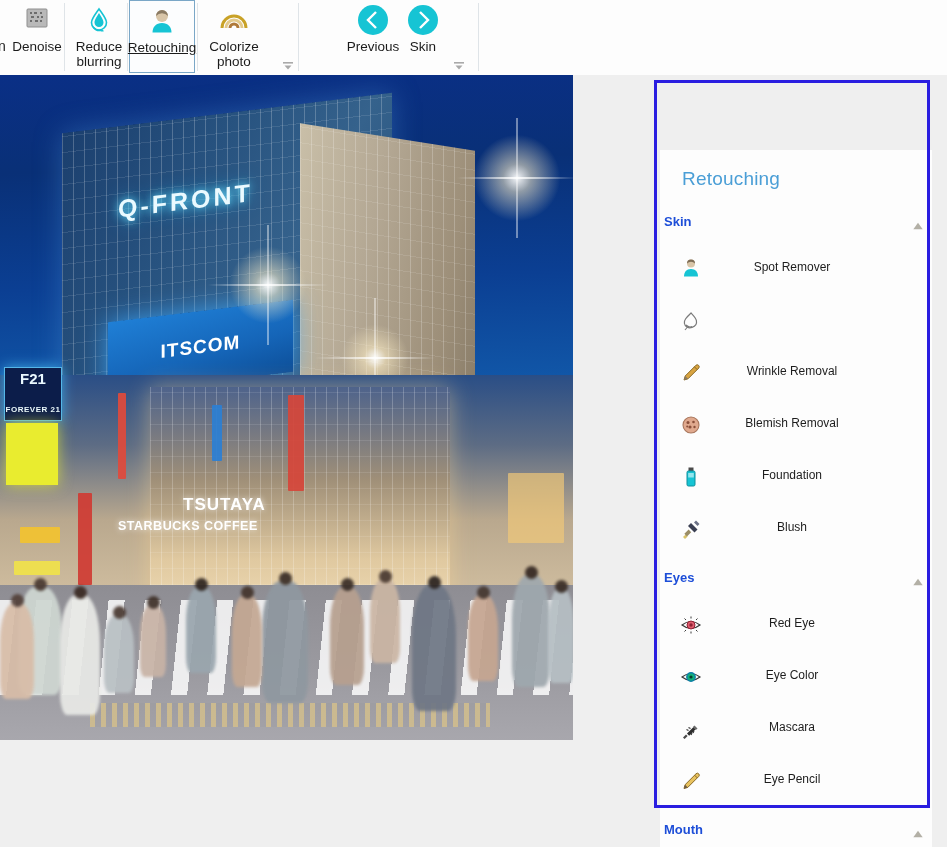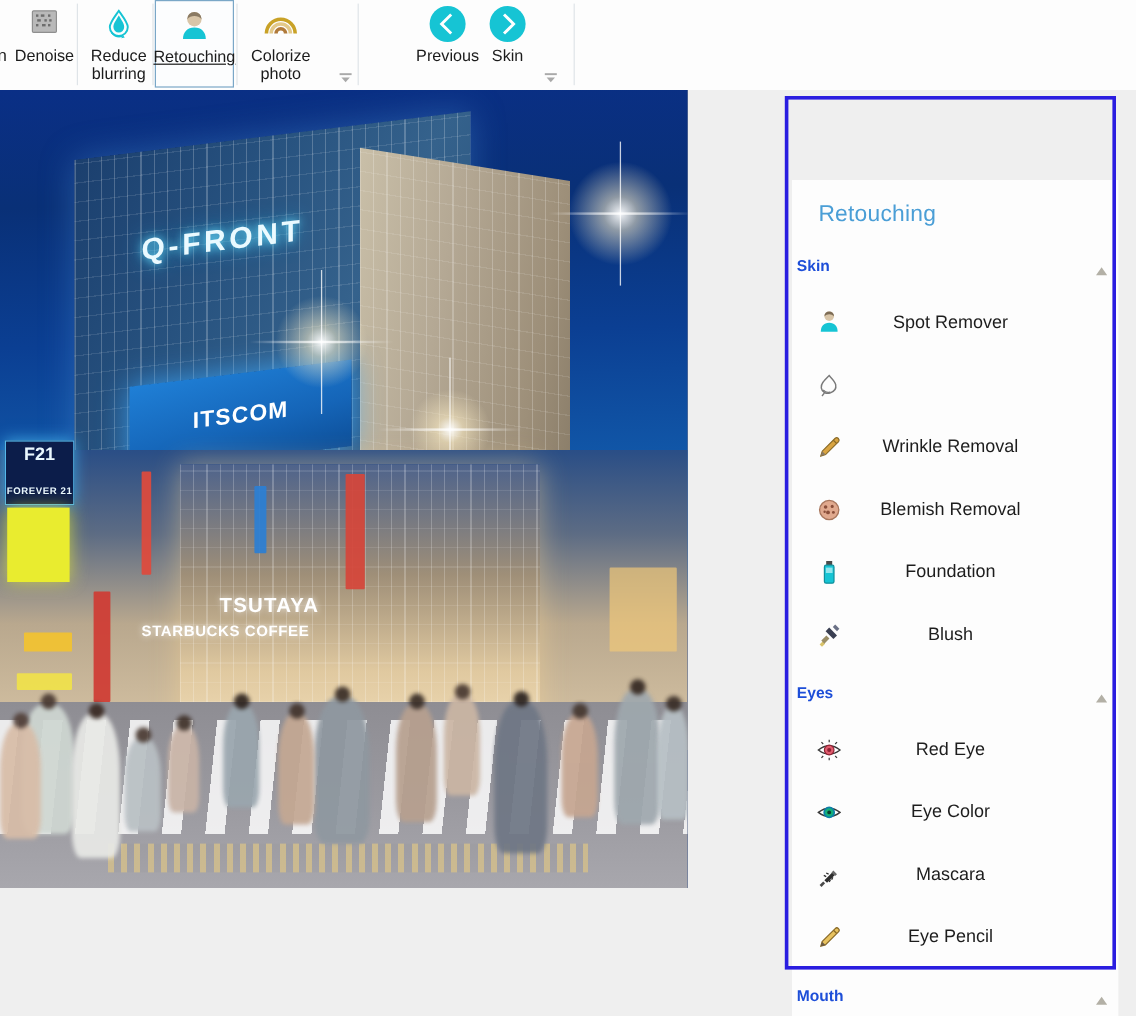--- a/index.html
+++ b/index.html
@@ -176,21 +176,21 @@
   }
   .tool-row{
     position:relative;height:52px;cursor:default;
   }
   .tool-row .ticon{
     position:absolute;left:18px;top:10px;width:26px;height:26px;
     display:flex;align-items:center;justify-content:center;
   }
   .tool-row .tlabel{
     position:absolute;left:0;right:8px;top:14px;
-    text-align:center;font-size:15px;color:#1d1d1d;
+    text-align:center;font-size:12px;color:#1d1d1d;
   }
   #panel-scroll{position:absolute;left:0;top:52px;width:272px;height:720px;}
 
   
   #sel-rect{
     position:absolute;left:654px;top:80px;width:276px;height:728px;
     border:3px solid #2a1de0;
     box-sizing:border-box;pointer-events:none;
   }
 </style>

